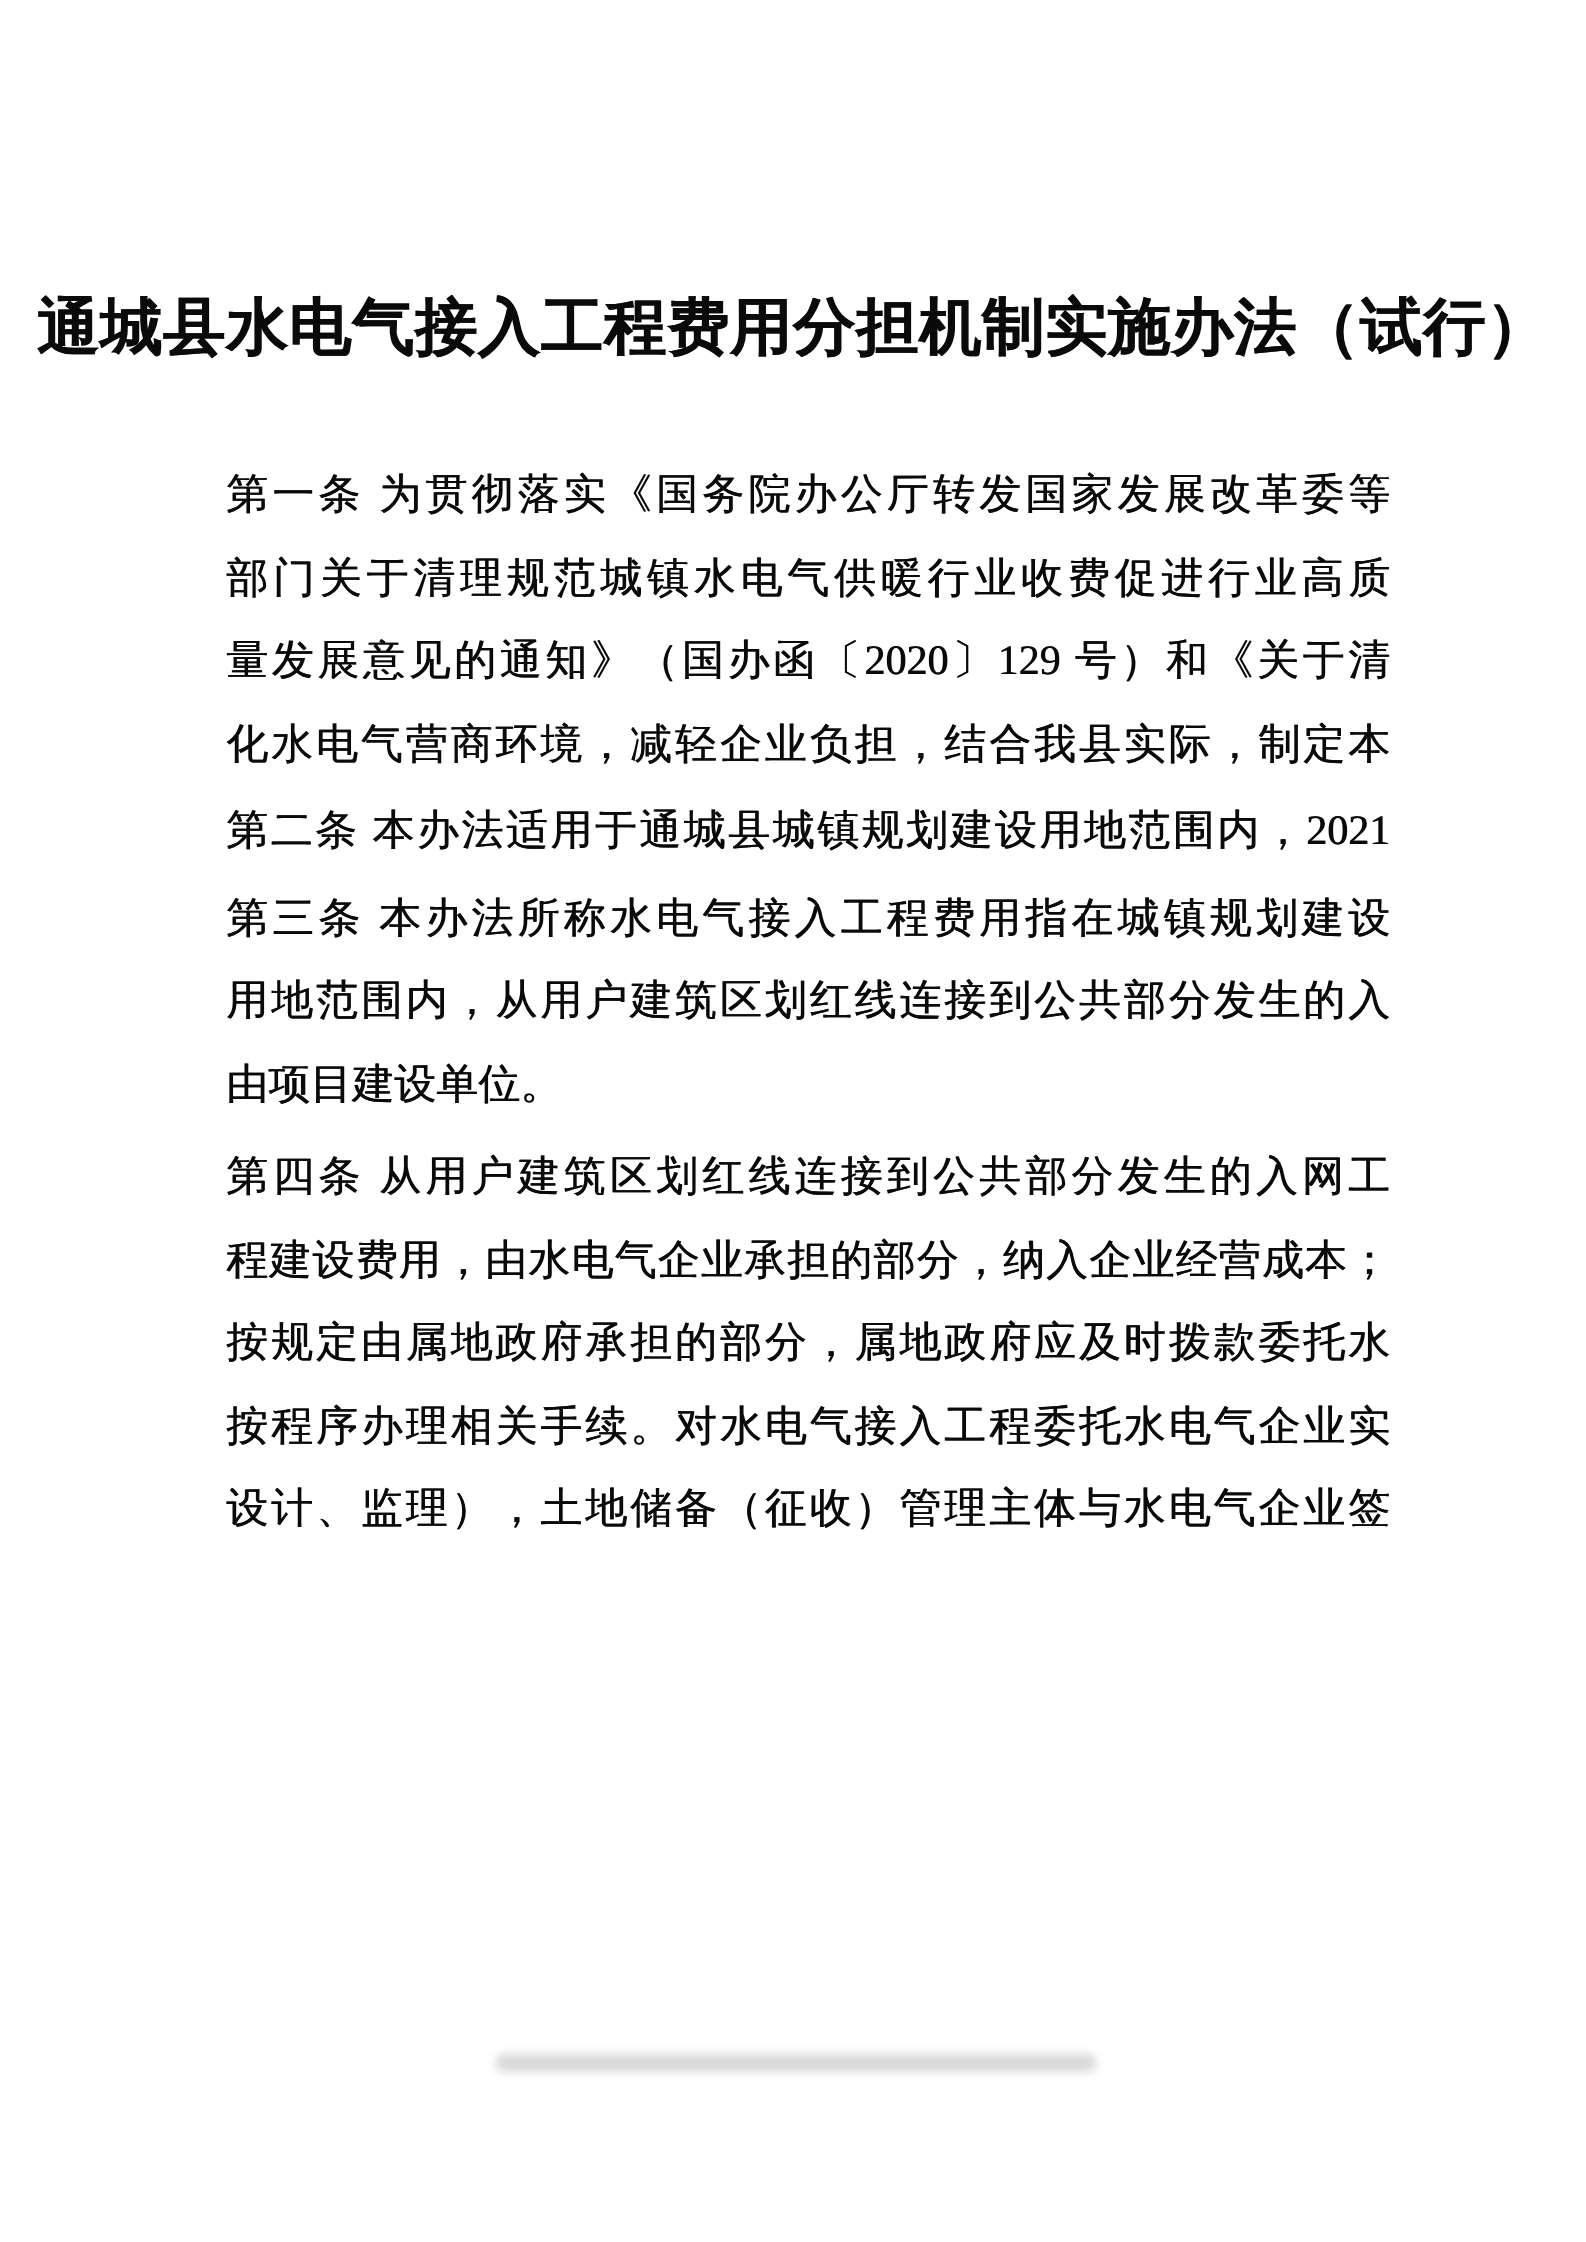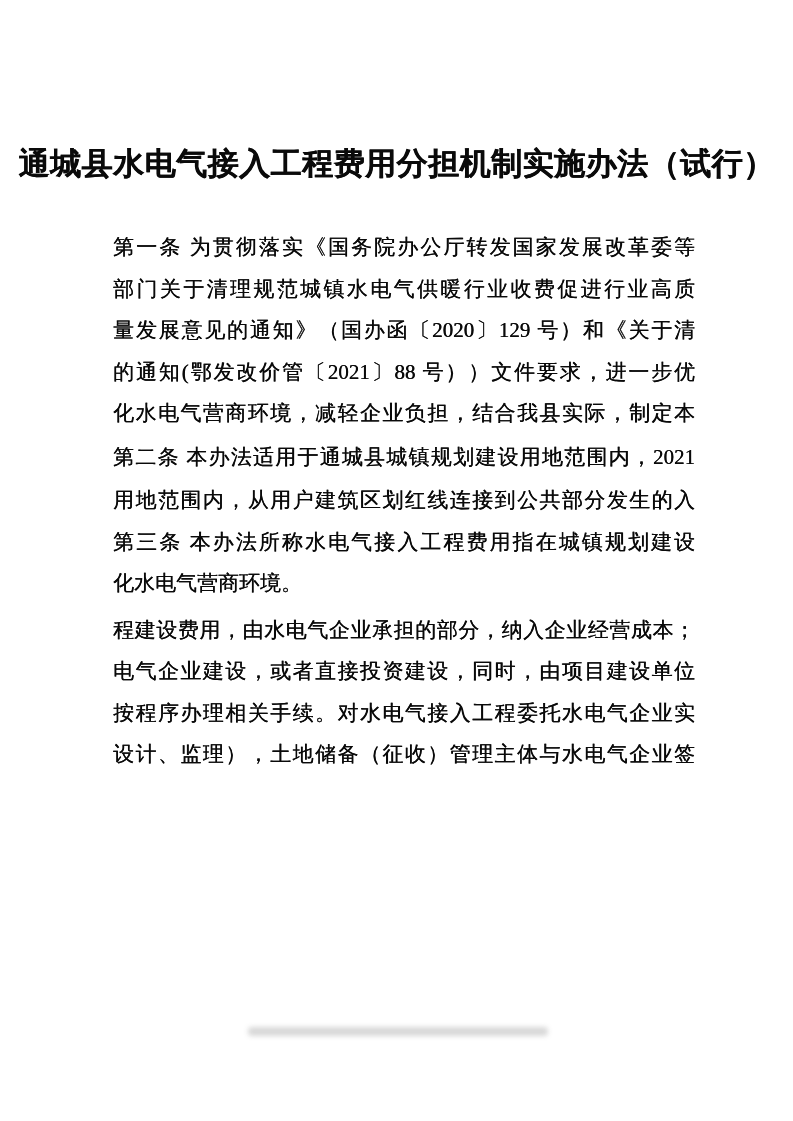--- a/index.html
+++ b/index.html
@@ -64,33 +64,33 @@
 <body>
 
 <div class="page">
   <h1 class="doc-title">通城县水电气接入工程费用分担机制实施办法（试行）</h1>
 
   <div class="doc-body">
       <div class="paragraph">
         <div class="line fill">第一条 为贯彻落实《国务院办公厅转发国家发展改革委等</div>
         <div class="line fill">部门关于清理规范城镇水电气供暖行业收费促进行业高质</div>
         <div class="line fill">量发展意见的通知》（国办函〔2020〕129 号）和《关于清</div>
-        <div class="line fill">的通知(鄂发改价管〔2021〕88 号））文件要求，进一步优</div>
         <div class="line fill">化水电气营商环境，减轻企业负担，结合我县实际，制定本</div>
       </div>
       <div class="paragraph">
         <div class="line fill">第二条 本办法适用于通城县城镇规划建设用地范围内，2021</div>
       </div>
       <div class="paragraph">
+        <div class="line fill">第三条 本办法所称水电气接入工程费用指在城镇规划建设</div>
         <div class="line fill">用地范围内，从用户建筑区划红线连接到公共部分发生的入</div>
-        <div class="line fill">第三条 本办法所称水电气接入工程费用指在城镇规划建设</div>
-        <div class="line">化水电气营商环境。</div>
+        <div class="line">由项目建设单位。</div>
       </div>
       <div class="paragraph">
+        <div class="line fill">第四条 从用户建筑区划红线连接到公共部分发生的入网工</div>
         <div class="line fill">程建设费用，由水电气企业承担的部分，纳入企业经营成本；</div>
-        <div class="line fill">电气企业建设，或者直接投资建设，同时，由项目建设单位</div>
+        <div class="line fill">按规定由属地政府承担的部分，属地政府应及时拨款委托水</div>
         <div class="line fill">按程序办理相关手续。对水电气接入工程委托水电气企业实</div>
         <div class="line fill">设计、监理），土地储备（征收）管理主体与水电气企业签</div>
       </div>
     </div>
 
   <div class="scan-artifact"></div>
 </div>
 
 </body></html>

